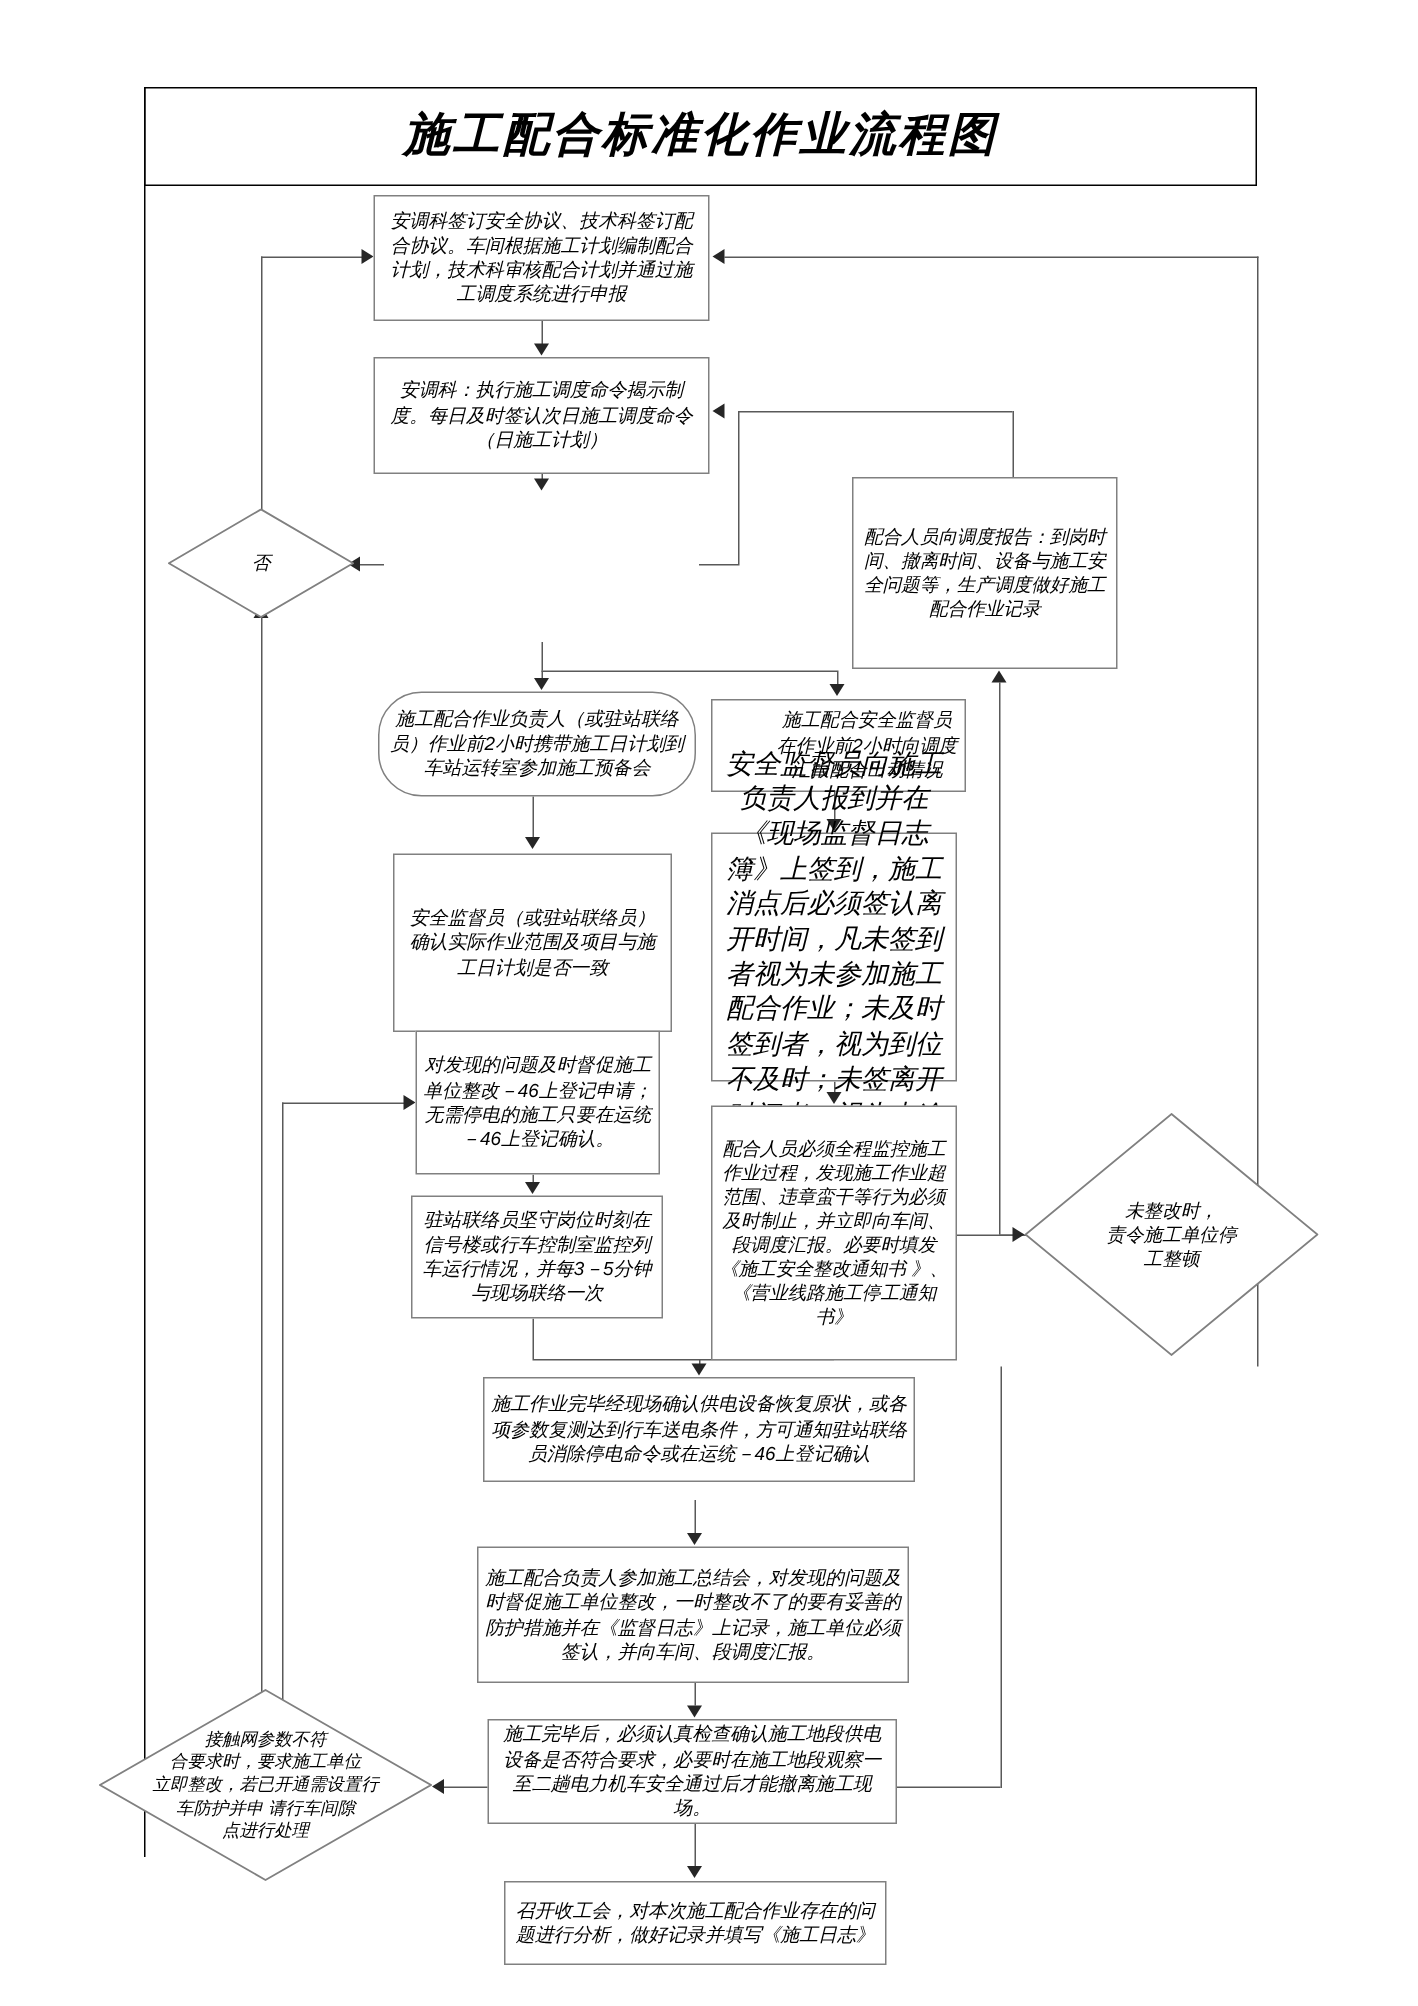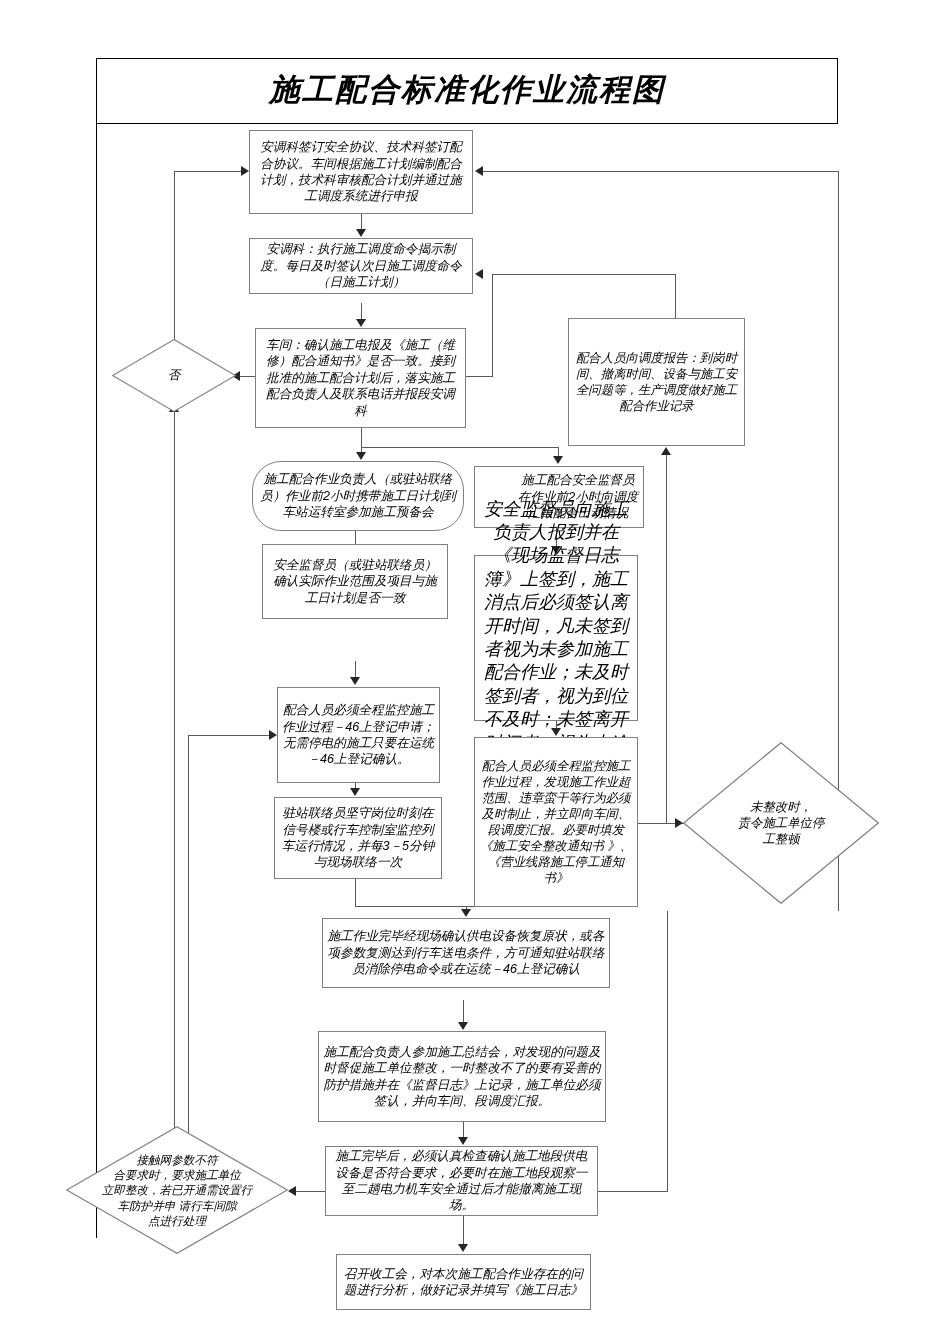--- a/index.html
+++ b/index.html
@@ -127,57 +127,54 @@
 <div id="page">
 
   <div class="frame-left-rule"></div>
   <div class="title-frame"></div>
   <div class="page-title">施工配合标准化作业流程图</div>
 
   <div class="node" style="left:249px; top:130px; width:224px; height:84px;align-items:center;">
     <span class="txt">安调科签订安全协议、技术科签订配合协议。车间根据施工计划编制配合计划，技术科审核配合计划并通过施工调度系统进行申报</span>
   </div>
 
-  <div class="node" style="left:249px; top:238px; width:224px; height:56px;">
+  <div class="node" style="left:249px; top:238px; width:224px; height:78px;">
     <span class="txt">安调科：执行施工调度命令揭示制度。每日及时签认次日施工调度命令（日施工计划）</span>
   </div>
 
-  <div class="node" style="left:255px; top:328px; width:211px; height:100px;">
-    <span class="txt">车间：确认施工电报及《施工（维修）配合通知书》是否一致。接到批准的施工配合计划后，落实施工配合负责人及联系电话并报段安调科</span>
-  </div>
 
   <div class="diamond" style="left:112px; top:339px; width:124px; height:73px;">
     <svg class="shape" viewBox="0 0 124 73" preserveAspectRatio="none">
       <polygon points="62,0.6 123.4,36.5 62,72.4 0.6,36.5" fill="#ffffff" stroke="#808080" stroke-width="1.2"></polygon>
     </svg>
     <div class="label">否</div>
   </div>
 
   <div class="node" style="left:568px; top:318px; width:177px; height:128px; font-size:12.4px;">
     <span class="txt">配合人员向调度报告：到岗时间、撤离时间、设备与施工安全问题等，生产调度做好施工配合作业记录</span>
   </div>
 
   <div class="node" style="left:252px; top:461px; width:212px; height:70px;border-radius:29px;">
     <span class="txt">施工配合作业负责人（或驻站联络员）作业前2小时携带施工日计划到车站运转室参加施工预备会</span>
   </div>
 
   <div class="node" style="left:474px; top:466px; width:170px; height:62px;padding-left:42px;">
     <span class="txt">施工配合安全监督员在作业前2小时向调度汇报配合出动情况</span>
   </div>
 
-  <div class="node" style="left:262px; top:544px; width:186px; height:75px;">
+  <div class="node" style="left:262px; top:569px; width:186px; height:119px;">
     <span class="txt">安全监督员（或驻站联络员）确认实际作业范围及项目与施工日计划是否一致</span>
   </div>
 
   <div class="node" style="left:474px; top:555px; width:164px; height:166px; font-size:18px;">
     <span class="txt">安全监督员向施工负责人报到并在《现场监督日志簿》上签到，施工消点后必须签认离开时间，凡未签到者视为未参加施工配合作业；未及时签到者，视为到位不及时；未签离开时间者，视为中途离岗。</span>
   </div>
 
   <div class="node" style="left:277px; top:687px; width:163px; height:96px;">
-    <span class="txt">配合人员必须全程监控施工作业过程－46上登记申请；无需停电的施工只要在运统－46上登记确认。</span>
+    <span class="txt">对发现的问题及时督促施工单位整改－46上登记申请；无需停电的施工只要在运统－46上登记确认。</span>
   </div>
 
   <div class="node" style="left:474px; top:737px; width:164px; height:170px; font-size:12.4px;align-items:center;">
     <span class="txt">配合人员必须全程监控施工作业过程，发现施工作业超范围、违章蛮干等行为必须及时制止，并立即向车间、段调度汇报。必要时填发《施工安全整改通知书 》、《营业线路施工停工通知书》</span>
   </div>
 
   <div class="diamond" style="left:683px; top:742px; width:196px; height:162px;">
     <svg class="shape" viewBox="0 0 196 162" preserveAspectRatio="none">
       <polygon points="98,0.7 195.3,81 98,161.3 0.7,81" fill="#ffffff" stroke="#808080" stroke-width="1.2"></polygon>
     </svg>

